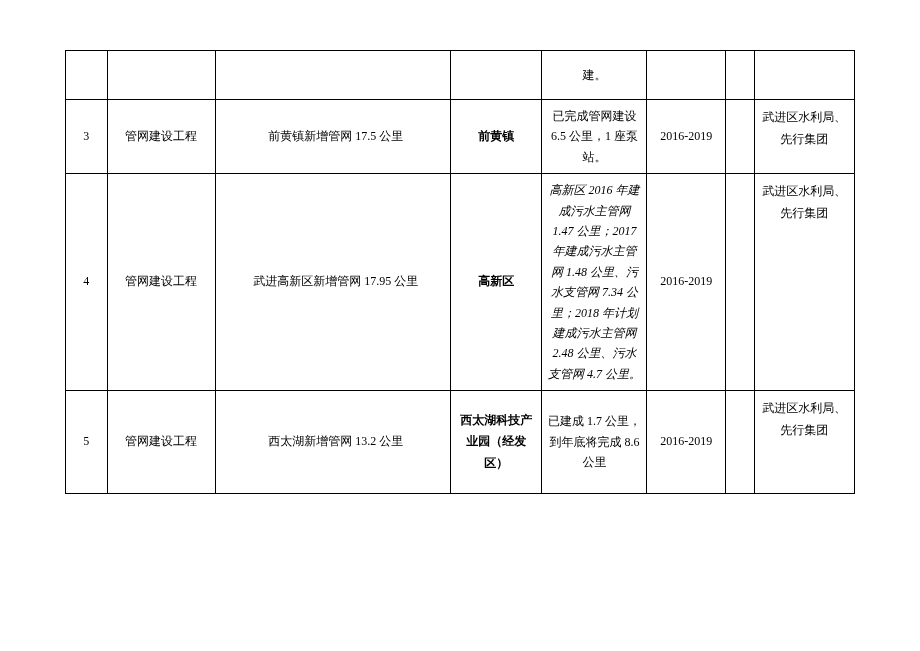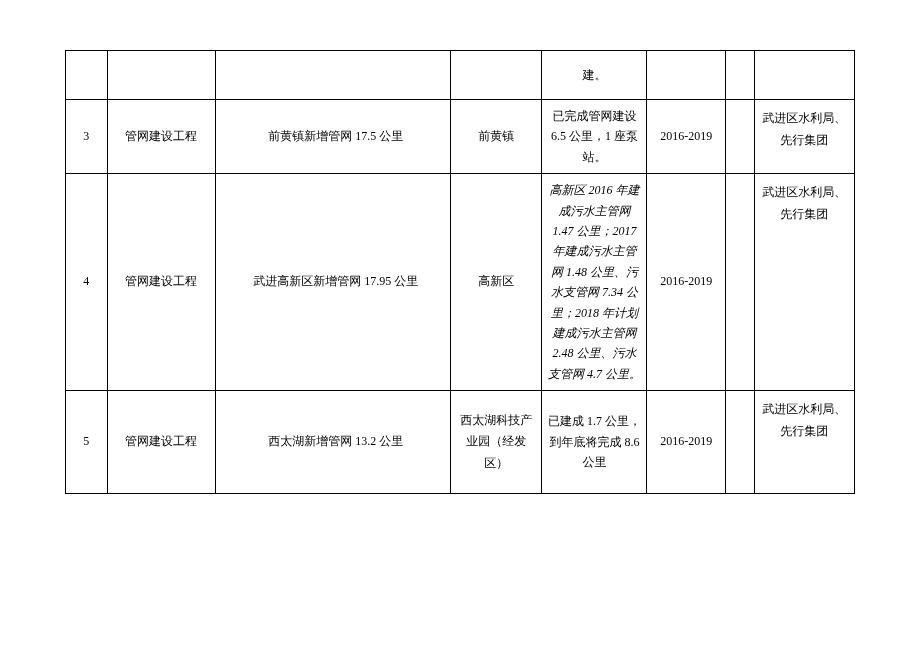--- a/index.html
+++ b/index.html
@@ -25,25 +25,25 @@
       border: 1px solid #000;
       padding: 6px 4px;
       text-align: center;
       vertical-align: middle;
       line-height: 1.8;
       font-size: 12px;
     }
     .col-idx { width: 36px; }
     .col-proj { width: 110px; text-align: center; }
     .col-desc { width: 245px; text-align: center; padding-left: 10px; }
-    .col-loc { width: 90px; }
+    .col-loc { width: 90px; font-weight: bold; }
     .col-status { width: 105px; line-height: 1.7; }
     .col-year { width: 75px; }
     .col-last-a { width: 22px; }
-    .col-org { width: 100px; vertical-align: top; padding-top: 8px; }
+    .col-org { width: 100px; vertical-align: top; padding-top: 8px; font-family: Liberation Mono, monospace; }
     .row-tall td { height: 180px; }
     .row-top td { height: 34px; }
     .status-txt { display: block; font-style: italic; }
   </style>
 </head>
 <body>
 
 <table>
   <tbody>
       <tr class="row-top">

